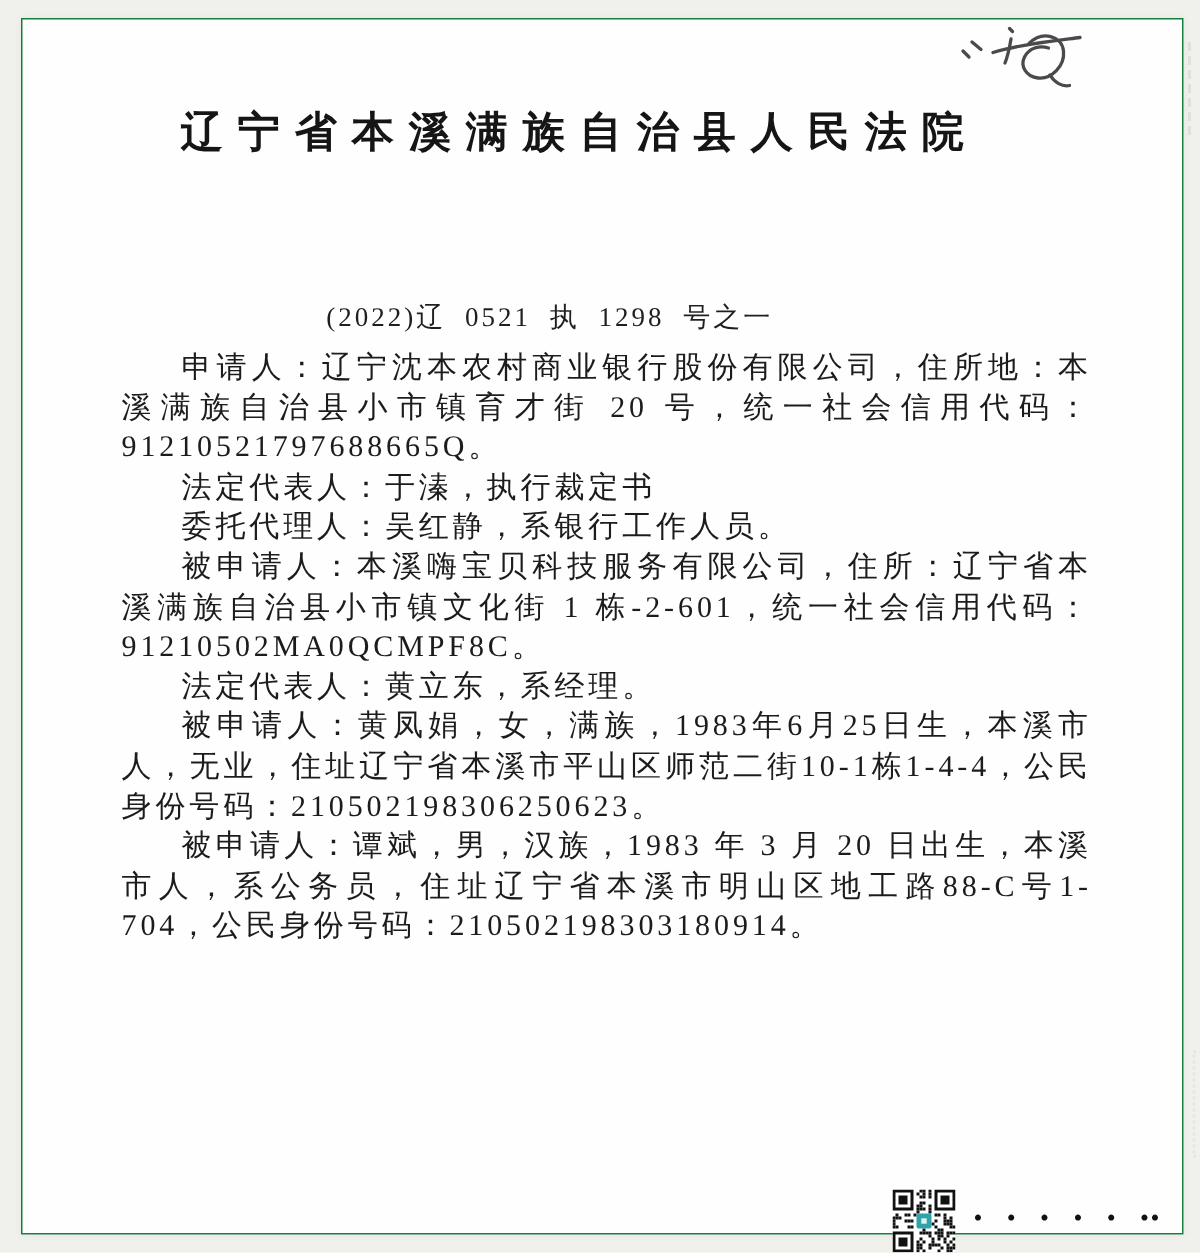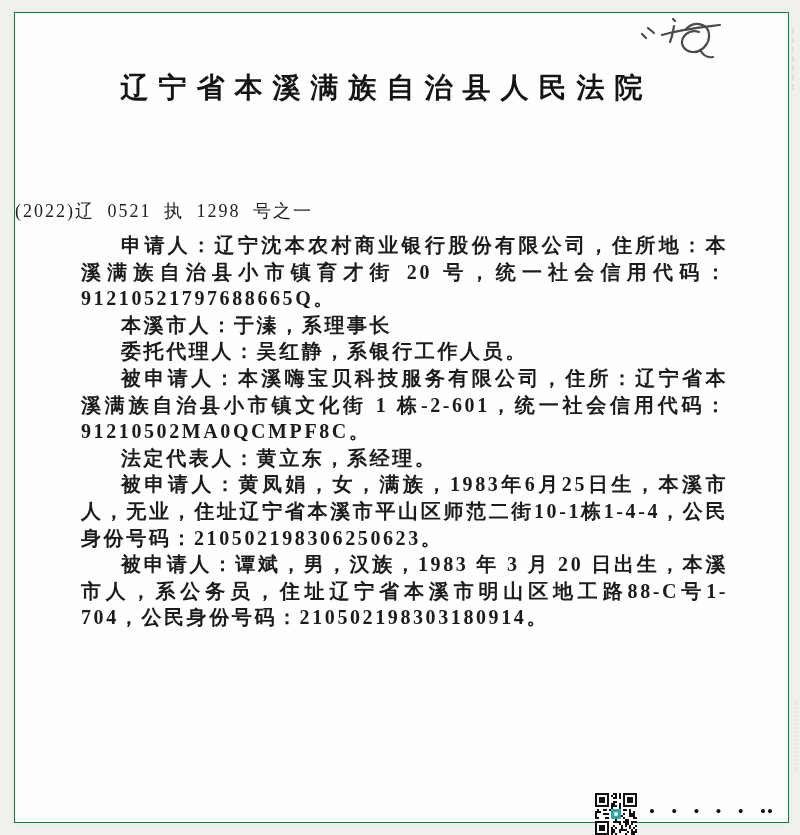--- a/index.html
+++ b/index.html
@@ -41,41 +41,40 @@
     font-size: 28px;
     font-weight: bold;
     letter-spacing: 23px;
     color: #151515;
     white-space: nowrap;
   }
 
   .caseno {
     position: absolute;
     top: 186px; left: 0; right: 70px;
-    text-align: left;
+    text-align: center;
     font-size: 18px;
     letter-spacing: 2px;
     word-spacing: 6px;
     color: #1f1f1f;
     white-space: nowrap;
   }
 
   .body-text {
     position: absolute;
     top: 219px; left: 66px; right: 60px;
     font-size: 20px;
     line-height: 26.6px;
     letter-spacing: 2.6px;
     color: #1c1c1c;
     text-align: justify;
   }
   .body-text p {
     text-indent: 2em;
     margin: 0;
-    font-weight: bold;
   }
 
   .handwriting {
     position: absolute;
     left: 628px; top: 6px;
     width: 118px; height: 64px;
     opacity: 0.85;
   }
 
   .scan-artifact {
@@ -117,21 +116,21 @@
 
   <div class="page">
 
     <h1 class="court">辽宁省本溪满族自治县人民法院</h1>
 
 
     <div class="caseno">(2022)辽 0521 执 1298 号之一</div>
 
     <div class="body-text">
       <p>申请人：辽宁沈本农村商业银行股份有限公司，住所地：本溪满族自治县小市镇育才街 20 号，统一社会信用代码：91210521797688665Q。</p>
-      <p>本溪市人：于溱，系理事长</p>
+      <p>法定代表人：于溱，执行裁定书</p>
       <p>委托代理人：吴红静，系银行工作人员。</p>
       <p>被申请人：本溪嗨宝贝科技服务有限公司，住所：辽宁省本溪满族自治县小市镇文化街 1 栋-2-601，统一社会信用代码：91210502MA0QCMPF8C。</p>
       <p>法定代表人：黄立东，系经理。</p>
       <p>被申请人：黄凤娟，女，满族，1983年6月25日生，本溪市人，无业，住址辽宁省本溪市平山区师范二街10-1栋1-4-4，公民身份号码：210502198306250623。</p>
       <p>被申请人：谭斌，男，汉族，1983 年 3 月 20 日出生，本溪市人，系公务员，住址辽宁省本溪市明山区地工路88-C号1-704，公民身份号码：210502198303180914。</p>
     </div>
 
   </div>
 
   <svg class="handwriting" viewBox="0 0 118 64">

